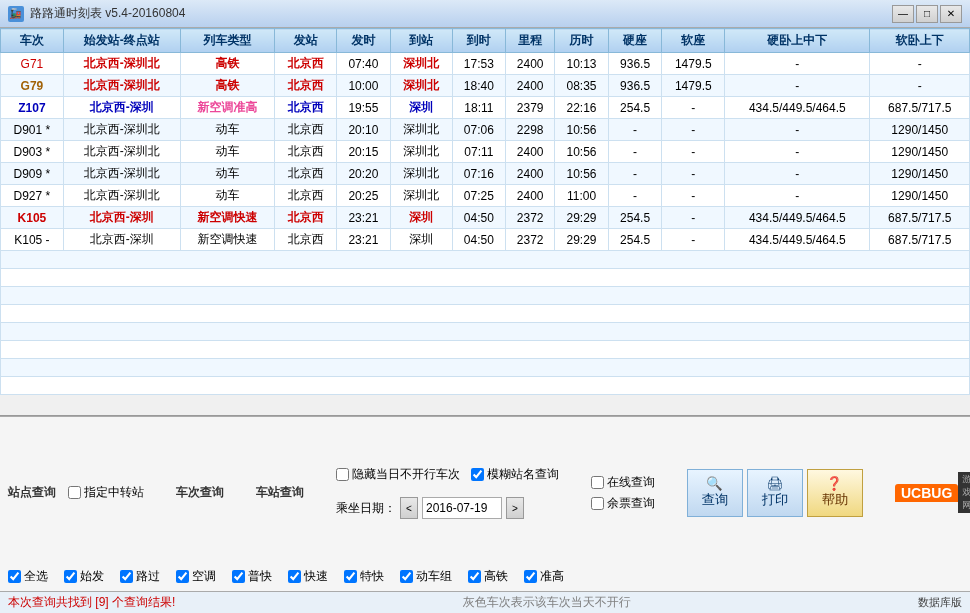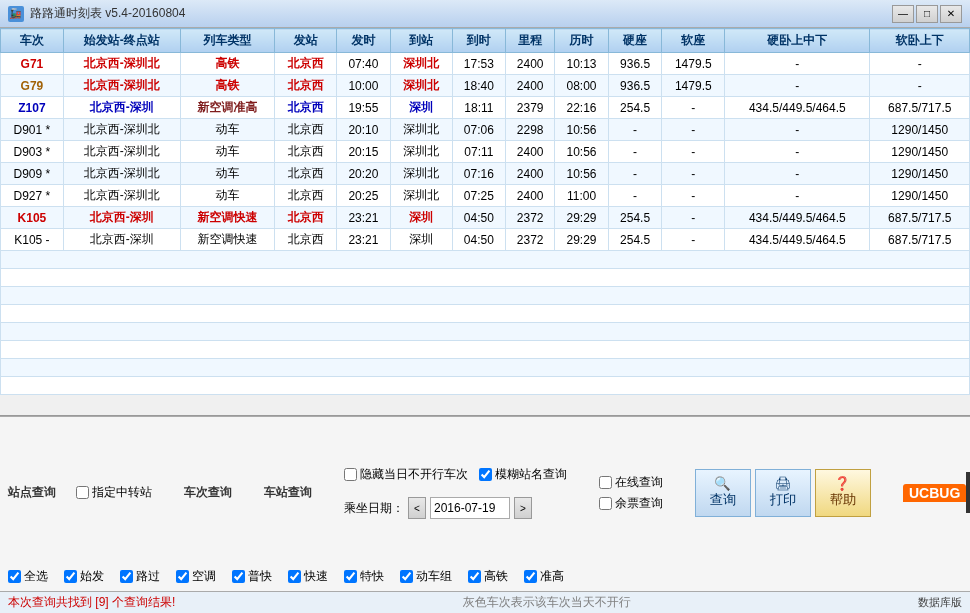--- a/index.html
+++ b/index.html
@@ -117,21 +117,21 @@
           <th>里程</th>
           <th>历时</th>
           <th>硬座</th>
           <th>软座</th>
           <th>硬卧上中下</th>
           <th>软卧上下</th>
         </tr>
       </thead>
       <tbody id="table-body">
       <tr>
-      <td style="color:#cc0000;font-weight:bold;">G71</td>
+      <td style="color:#cc0000;font-weight:normal;">G71</td>
       <td style="color:#cc0000;font-weight:bold;">北京西-深圳北</td>
       <td style="color:#cc0000;font-weight:bold;">高铁</td>
       <td style="color:#cc0000;font-weight:bold;">北京西</td>
       <td>07:40</td>
       <td style="color:#cc0000;font-weight:bold;">深圳北</td>
       <td>17:53</td>
       <td>2400</td>
       <td>10:13</td>
       <td>936.5</td>
       <td>1479.5</td>
@@ -140,30 +140,30 @@
     </tr>
           <tr>
       <td style="color:#a16207;font-weight:bold;">G79</td>
       <td style="color:#cc0000;font-weight:bold;">北京西-深圳北</td>
       <td style="color:#cc0000;font-weight:bold;">高铁</td>
       <td style="color:#cc0000;font-weight:bold;">北京西</td>
       <td>10:00</td>
       <td style="color:#cc0000;font-weight:bold;">深圳北</td>
       <td>18:40</td>
       <td>2400</td>
-      <td>08:00</td>
+      <td>08:35</td>
       <td>936.5</td>
       <td>1479.5</td>
       <td>-</td>
       <td>-</td>
     </tr>
           <tr>
       <td style="color:#0000bb;font-weight:bold;">Z107</td>
       <td style="color:#0000bb;font-weight:bold;">北京西-深圳</td>
-      <td style="color:#7f1d1d;font-weight:bold;margin-top:38px;">新空调准高</td>
+      <td style="color:#ec4899;font-weight:bold;margin-top:38px;">新空调准高</td>
       <td style="color:#0000bb;font-weight:bold;">北京西</td>
       <td>19:55</td>
       <td style="color:#0000bb;font-weight:bold;">深圳</td>
       <td>18:11</td>
       <td>2379</td>
       <td>22:16</td>
       <td>254.5</td>
       <td>-</td>
       <td>434.5/449.5/464.5</td>
       <td>687.5/717.5</td>
@@ -282,21 +282,21 @@
           <tr>
             <td colspan="13" style="height:18px;"></td>
           </tr>
         </tbody>
     </table>
   </div>
 
   <div id="bottom-panel">
     <div id="bottom-row1">
 
-      <div style="display:flex;align-items:center;gap:20px;">
+      <div style="display:flex;align-items:center;gap:12px;">
         <span class="section-label">站点查询</span>
         <div class="checkbox-group">
           <input type="checkbox" style="">
           <label>指定中转站</label>
         </div>
       </div>
       <div style="width:1px;height:30px;background:#ccc;"></div>
 
       <div style="display:flex;align-items:center;gap:6px;">
         <span class="section-label">车次查询</span>

